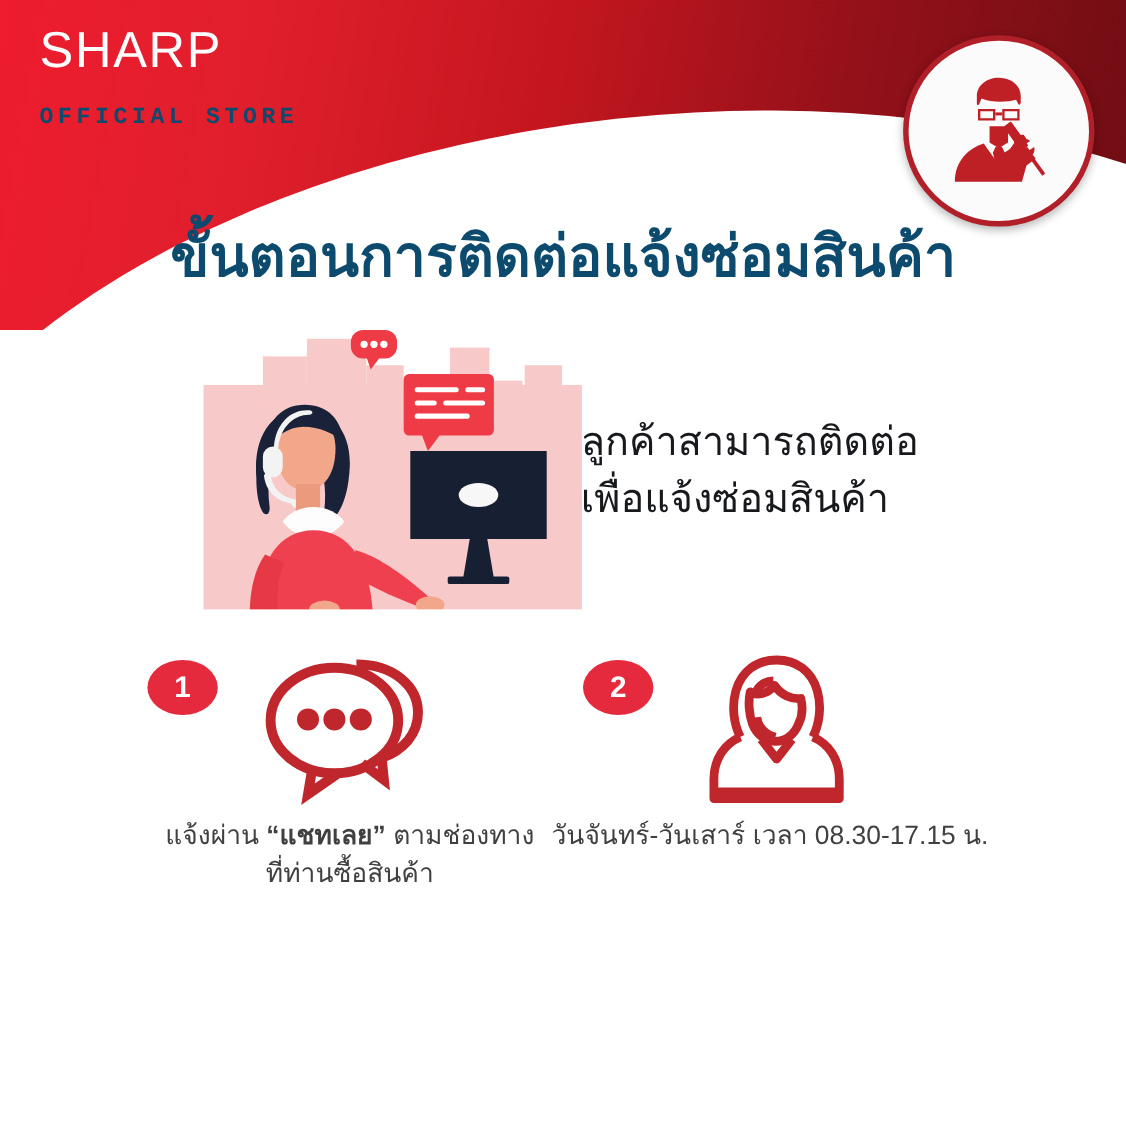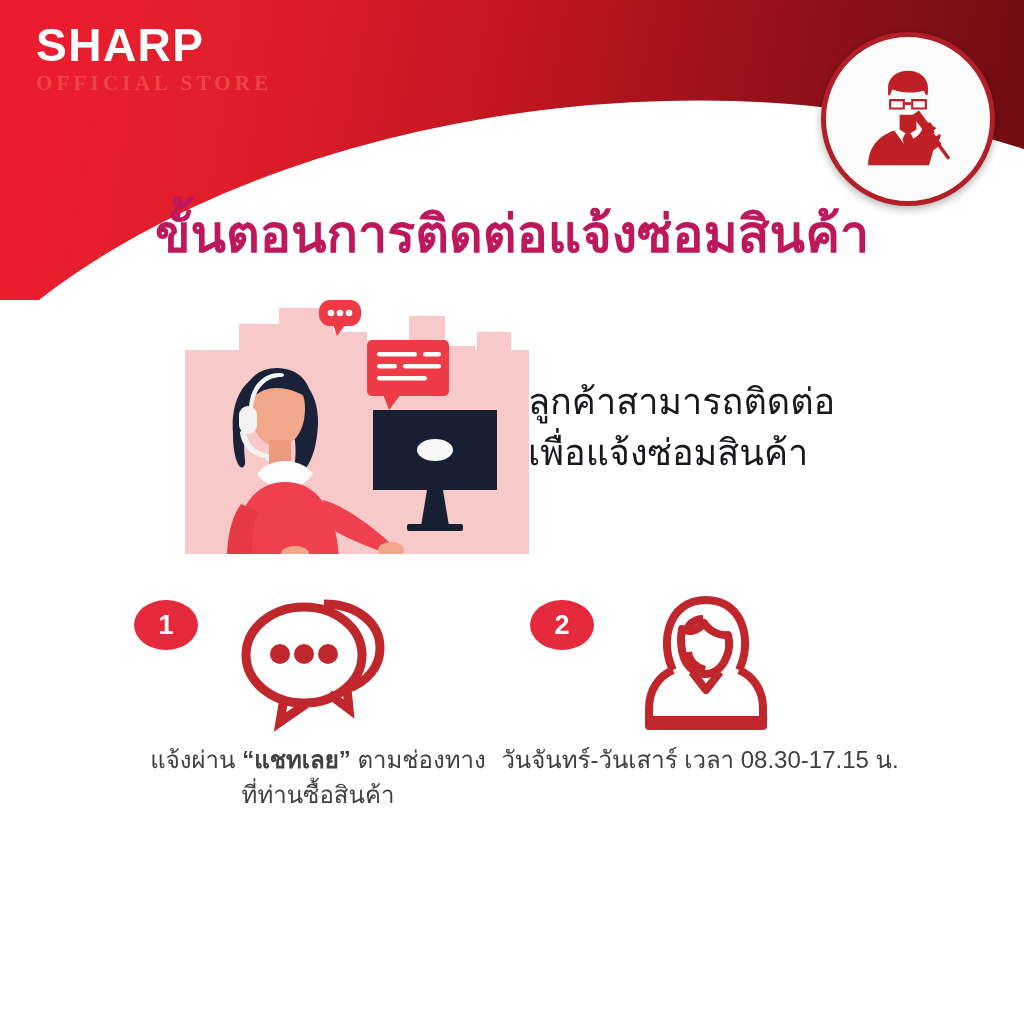--- a/index.html
+++ b/index.html
@@ -34,33 +34,33 @@
     transform-origin:50% 0%;
   }
 
   .brand {
     position:absolute; left:36px; top:22px;
     z-index:6;
     color:#ffffff;
   }
   .brand-sharp {
     font-size:46px;
-    font-weight:bold;
+    font-weight:normal;
     letter-spacing:1.5px;
     line-height:1;
     color:#ffffff;
     font-family:"Liberation Sans", sans-serif;
   }
   .brand-store {
-    margin-top:3px;
+    margin-top:28px;
     font-size:21px;
     font-weight:bold;
     letter-spacing:4.2px;
-    color:#ef4444;
-    font-family:Liberation Serif, serif;
+    color:#0c4a6e;
+    font-family:Liberation Mono, monospace;
   }
 
   
   .tech-badge {
     position:absolute;
     right:29px; top:32px;
     width:174px; height:174px;
     border-radius:50%;
     background:#fbfbfb;
     border:5px solid #b12029;
@@ -71,21 +71,21 @@
   .tech-badge svg { width:126px; height:126px; display:block; }
 
   
   .page-title {
     position:absolute;
     left:0; top:205px; width:1024px;
     text-align:center;
     z-index:7;
     font-size:52px;
     font-weight:bold;
-    color:#be185d;
+    color:#0c4a6e;
     letter-spacing:0px;
     line-height:1.15;
     font-family:"Liberation Sans", sans-serif;
   }
 
   
   .hero {
     position:absolute;
     left:183px; top:288px;
     width:348px; height:272px;

